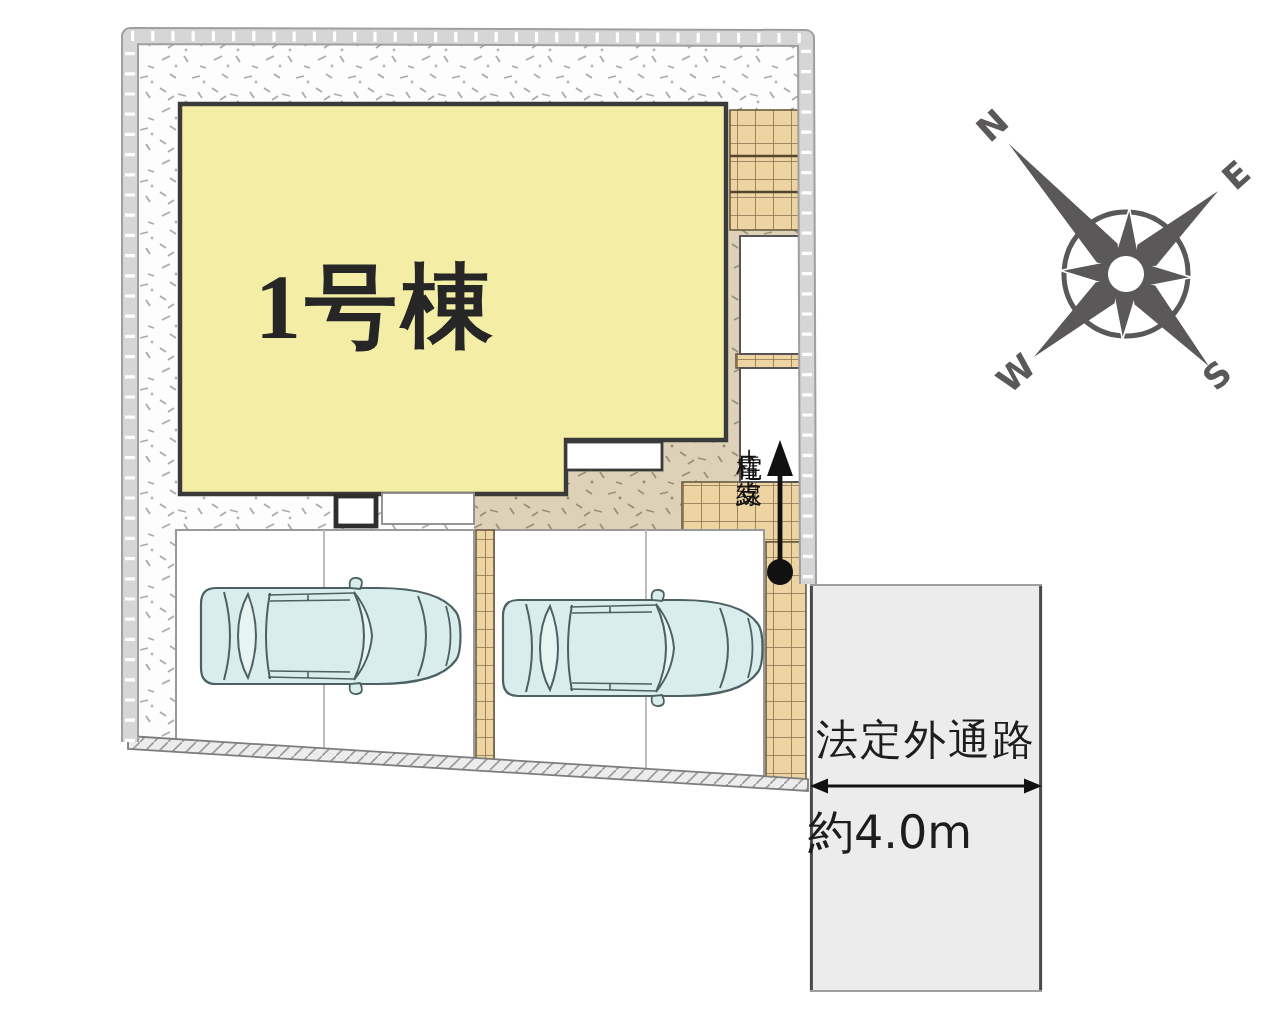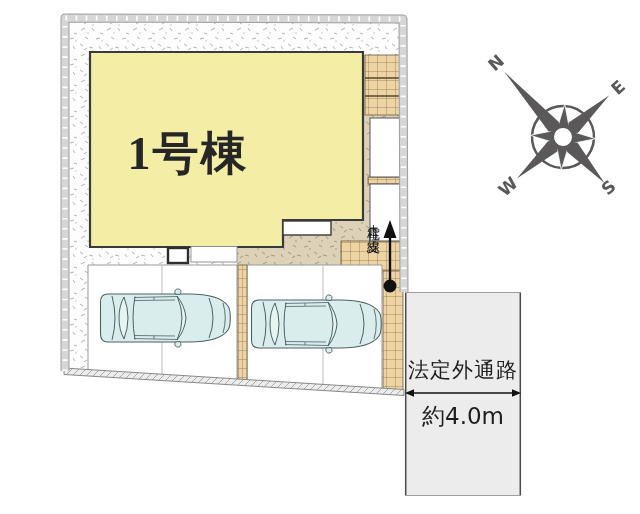--- a/index.html
+++ b/index.html
@@ -17,21 +17,21 @@
   #pole-label{
     left:364px;top:217px;width:19px;height:74px;
     writing-mode:vertical-rl;text-orientation:upright;
     font-size:13px;line-height:19px;color:#111;letter-spacing:0px;
   }
   #road-name-label{
     left:404px;top:356px;width:118px;text-align:center;
     font-size:21px;color:#1d1d1d;white-space:nowrap;letter-spacing:1px;
   }
   #road-width-label{
-    left:404px;top:401px;width:118px;text-align:center;
+    left:404px;top:401px;width:118px;text-align:left;
     font-size:23px;color:#1d1d1d;white-space:nowrap;
   }
   .compass-letter{font-size:17px;font-weight:600;}
 </style>
 </head>
 <body>
 
 <div id="stage">
 
 <svg id="plan-svg" width="640" height="514" viewBox="0 0 640 514">

